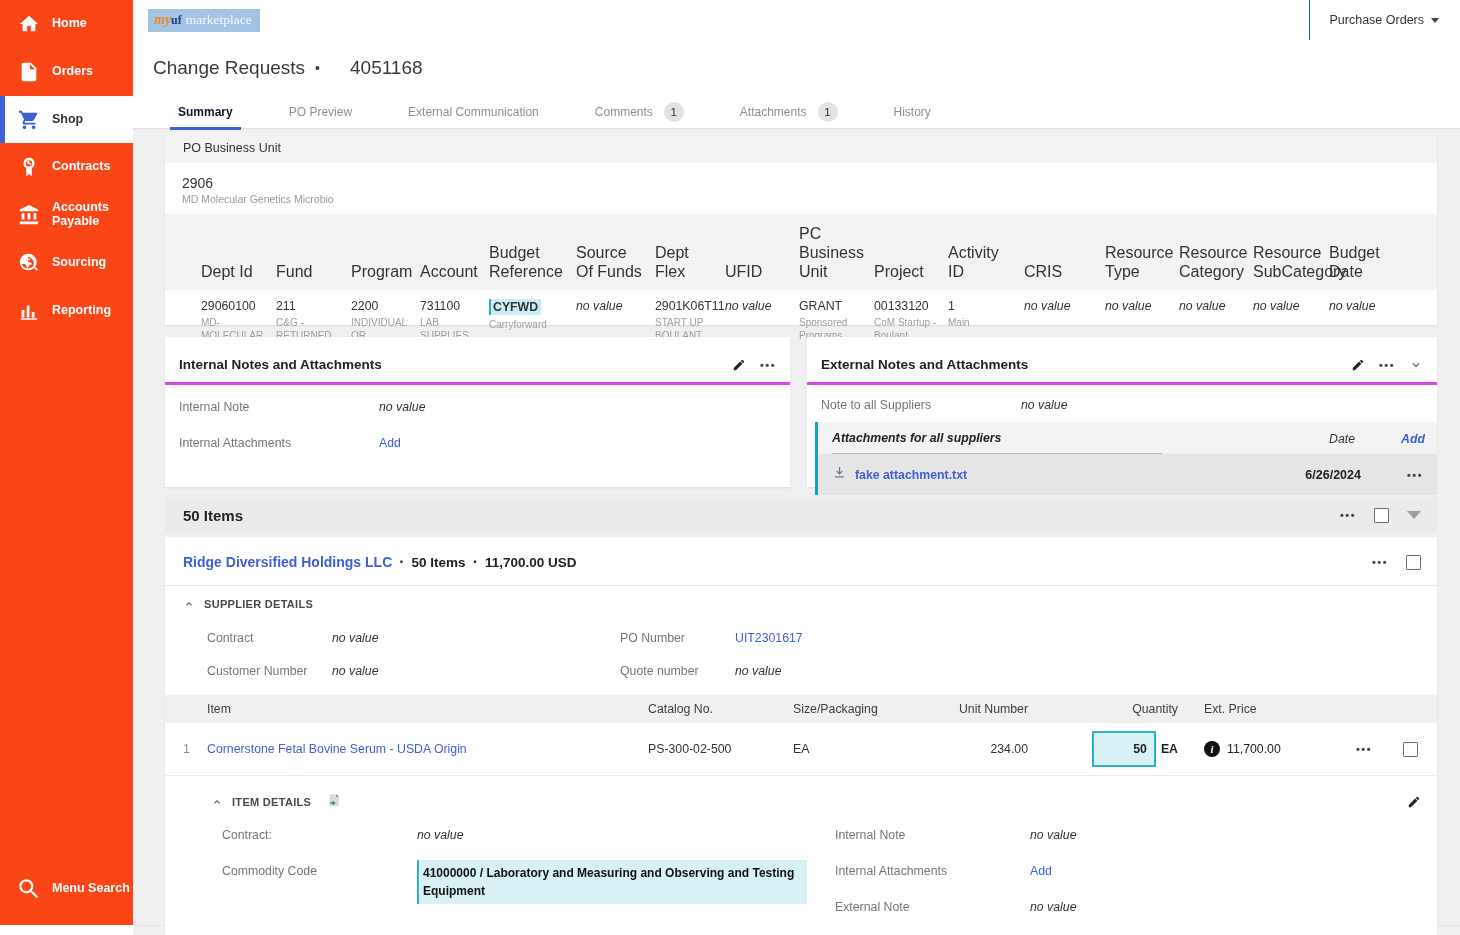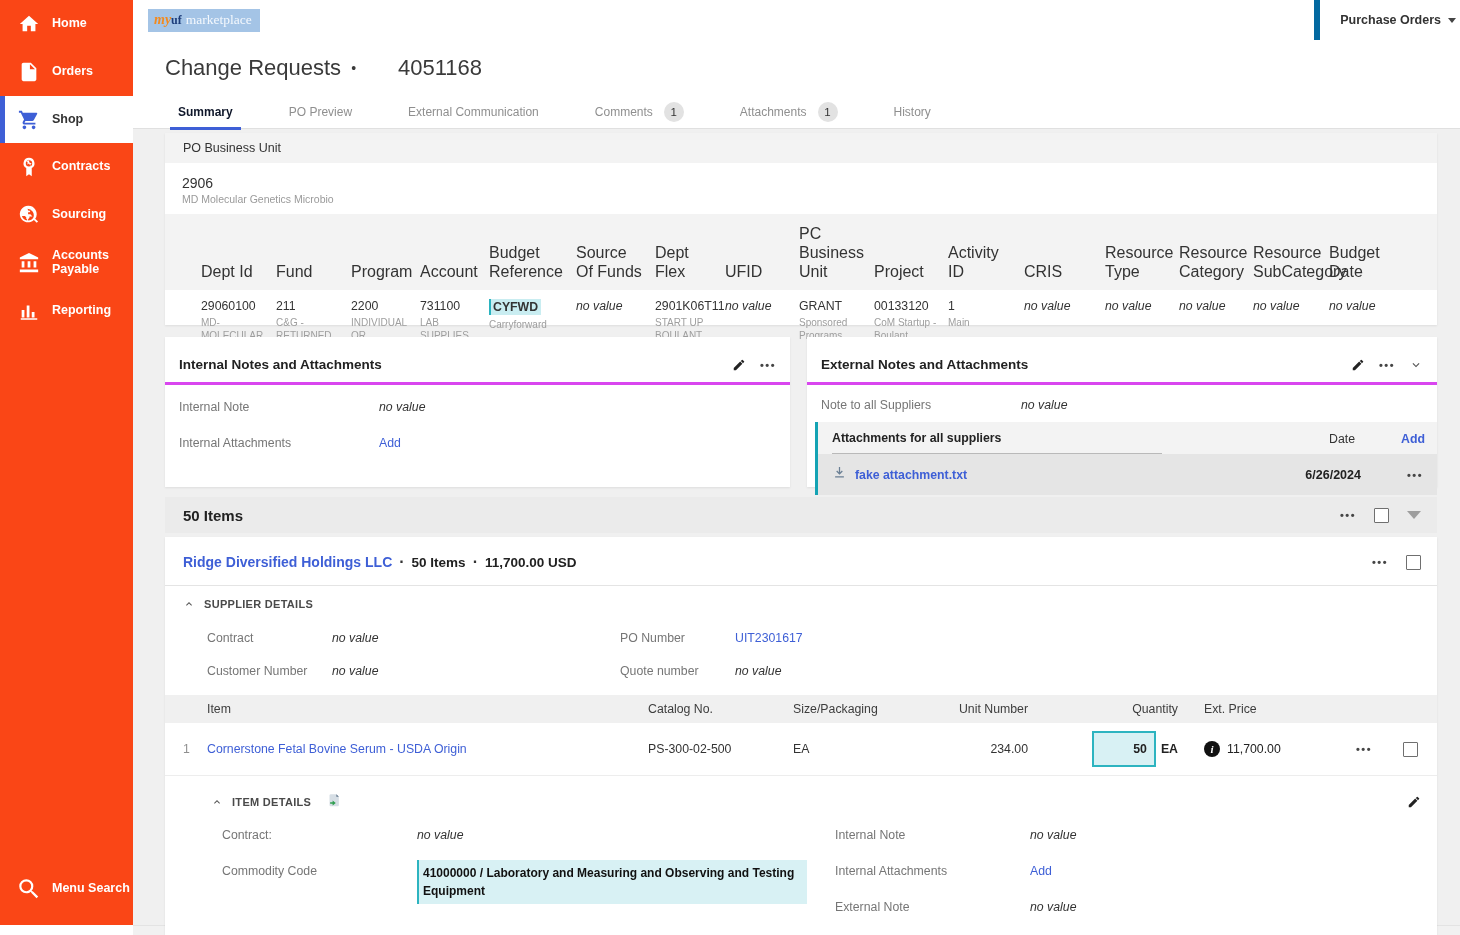--- a/index.html
+++ b/index.html
@@ -23,27 +23,27 @@
   .nav-spacer { flex:1; }
   .nav-item.search { height:56px; margin-bottom:8px; }
   .nav-item.search .nicon svg { width:26px; height:26px; }
 
   
   .topbar { position:absolute; left:133px; top:0; width:1327px; height:40px; background:#fff; display:flex; align-items:center; }
   .logo { margin-left:15px; background:#a4c4e6; padding:3px 8px 4px 6px; display:flex; align-items:flex-end; cursor:pointer; }
   .logo .l-my { color:#f28a1e; font-style:italic; font-weight:700; font-size:14px; font-family:"Liberation Serif", serif; }
   .logo .l-uf { color:#1d3d7a; font-weight:700; font-size:12px; font-family:"Liberation Serif", serif; }
   .logo .l-rest { color:#f4f8fd; font-size:13.5px; margin-left:4px; font-family:"Liberation Serif", serif; }
-  .top-right { margin-left:auto; height:40px; display:flex; align-items:center; border-left:6px solid #0369a1; padding:0 4px 0 20px; cursor:pointer;font-weight:bold; }
+  .top-right { margin-left:auto; height:40px; display:flex; align-items:center; border-left:1px solid #0369a1; padding:0 21px 0 20px; cursor:pointer; }
   .top-right .tr-label { font-size:12.5px; color:#333; }
   .caret-down { width:0; height:0; border-left:4.5px solid transparent; border-right:4.5px solid transparent; border-top:5px solid #444; margin-left:7px; }
 
   
   .titlebar { position:absolute; left:133px; top:40px; width:1327px; height:55px; background:#fff; display:flex; align-items:center; }
-  .titlebar .pt { margin-left:32px; font-size:22px; color:#3a3a3a; }
+  .titlebar .pt { margin-left:20px; font-size:19px; color:#3a3a3a; }
   .titlebar .sep { margin:0 10px; font-size:14px; color:#3a3a3a; }
   .tabbar { position:absolute; left:133px; top:95px; width:1327px; height:34px; background:#fff; border-bottom:1px solid #e0e0e0; display:flex; align-items:center; padding-left:45px; }
   .tab { position:relative; height:34px; display:flex; align-items:center; margin-right:56px; cursor:pointer; font-size:12px; color:#8f8f8f; }
   .tab.active { color:#0f172a; font-weight:700; }
   .tab.active::after { content:""; position:absolute; left:-8px; right:-8px; bottom:-1px; height:3px; background:#3e5fd6; }
   .tab .badge { margin-left:11px; background:#e2e2e2; color:#333; width:20px; height:20px; border-radius:50%; font-size:11.5px; display:flex; align-items:center; justify-content:center; font-weight:400; }
 
   
   .card { position:absolute; background:#fff; box-shadow:0 1px 2px rgba(0,0,0,0.08); }
   .novalue { font-style:italic; color:#333; }
@@ -71,21 +71,21 @@
   .panel-head { display:flex; align-items:center; padding:20px 14px 10px 14px; border-bottom:3px solid #d946ef; }
   .panel-head .ph-title { font-size:13.5px; font-weight:700; color:#222; }
   .ph-icons { margin-left:auto; display:flex; align-items:center; gap:14px; }
   .icon-btn { cursor:pointer; display:flex; align-items:center; }
   .icon-btn svg { width:14px; height:14px; fill:#222; }
   .dots { font-size:11px; color:#444; letter-spacing:1.5px; font-weight:700; cursor:pointer; }
   .chev svg { width:14px; height:14px; fill:#555; }
   .frow { display:flex; font-size:12.3px; margin:15px 0 0 14px; }
   .frow .flabel { color:#767676; width:200px; flex:0 0 200px; }
   .att-box { margin:10px 0 0 8px; border-left:3px solid #14a3b4; }
-  .att-head { background:#f3f3f3; display:flex; align-items:center; padding:9px 12px 8px 14px; }
+  .att-head { background:#f3f3f3; display:flex; align-items:center; padding:9px 12px 8px 14px;font-style:italic; }
   .att-head .at-title { font-size:12.3px; font-weight:700; color:#222; border-bottom:1px solid #b9b9b9; padding-bottom:8px; margin-bottom:-8px; width:330px; }
   .att-head .at-date { margin-left:auto; font-size:12.3px; color:#333; }
   .att-head .at-add { margin-left:46px; font-size:12.3px; font-weight:700; }
   .att-row { background:#e5e5e5; display:flex; align-items:center; padding:11px 14px 11px 14px; }
   .att-row .dl svg { width:15px; height:15px; fill:#6a7f94; }
   .att-row .fname { margin-left:8px; font-size:12.3px; font-weight:700; }
   .att-row .fdate { margin-left:auto; font-size:12.5px; font-weight:700; color:#222; }
   .att-row .dots { margin-left:46px; }
 
   
@@ -179,32 +179,32 @@
     <span class="nicon">
         <svg viewBox="0 0 24 24">
           <path d="M12 2a6 6 0 0 0-3 11.2V22l3-2 3 2v-8.8A6 6 0 0 0 12 2zm0 2.5A3.5 3.5 0 1 1 8.5 8 3.5 3.5 0 0 1 12 4.5zm0 1.2l.9 1.8 2 .3-1.45 1.4.35 2L12 8.25 10.2 9.2l.35-2L9.1 5.8l2-.3.9-1.8z"></path>
         </svg>
       </span>
     <span class="nlabel">Contracts</span>
   </div>
   <div class="nav-item">
     <span class="nicon">
         <svg viewBox="0 0 24 24">
+          <path d="M4 10h3v7H4zM10.5 10h3v7h-3zM2 19h20v3H2zM17 10h3v7h-3zM12 1L2 6v2h20V6z"></path>
+        </svg>
+      </span>
+    <span class="nlabel">Accounts Payable</span>
+  </div>
+  <div class="nav-item">
+    <span class="nicon">
+        <svg viewBox="0 0 24 24">
           <path d="M11 2a9 9 0 1 0 6.32 15.4l3.14 3.14 1.41-1.41-3.1-3.1A9 9 0 0 0 11 2zm-1 15.93A7 7 0 0 1 4.26 13H7.5l1.5 1.5V16l1 1v.93zM16.9 14.4A7 7 0 0 1 11 18v-1.5l1.5-1.5v-1.5h3.25l-2.25-2.25H11V9h1.75l.75-1.75H11.4L10.25 5.3A7 7 0 0 1 16.9 14.4z"></path>
         </svg>
       </span>
     <span class="nlabel">Sourcing</span>
-  </div>
-  <div class="nav-item">
-    <span class="nicon">
-        <svg viewBox="0 0 24 24">
-          <path d="M4 10h3v7H4zM10.5 10h3v7h-3zM2 19h20v3H2zM17 10h3v7h-3zM12 1L2 6v2h20V6z"></path>
-        </svg>
-      </span>
-    <span class="nlabel">Accounts Payable</span>
   </div>
   <div class="nav-item">
     <span class="nicon">
         <svg viewBox="0 0 24 24">
           <path d="M4 11h3v8H4zM9.5 6h3v13h-3zM15 13h3v6h-3zM3 20h18v1.5H3z"></path>
         </svg>
       </span>
     <span class="nlabel">Reporting</span>
   </div>
   <div class="nav-spacer"></div>

